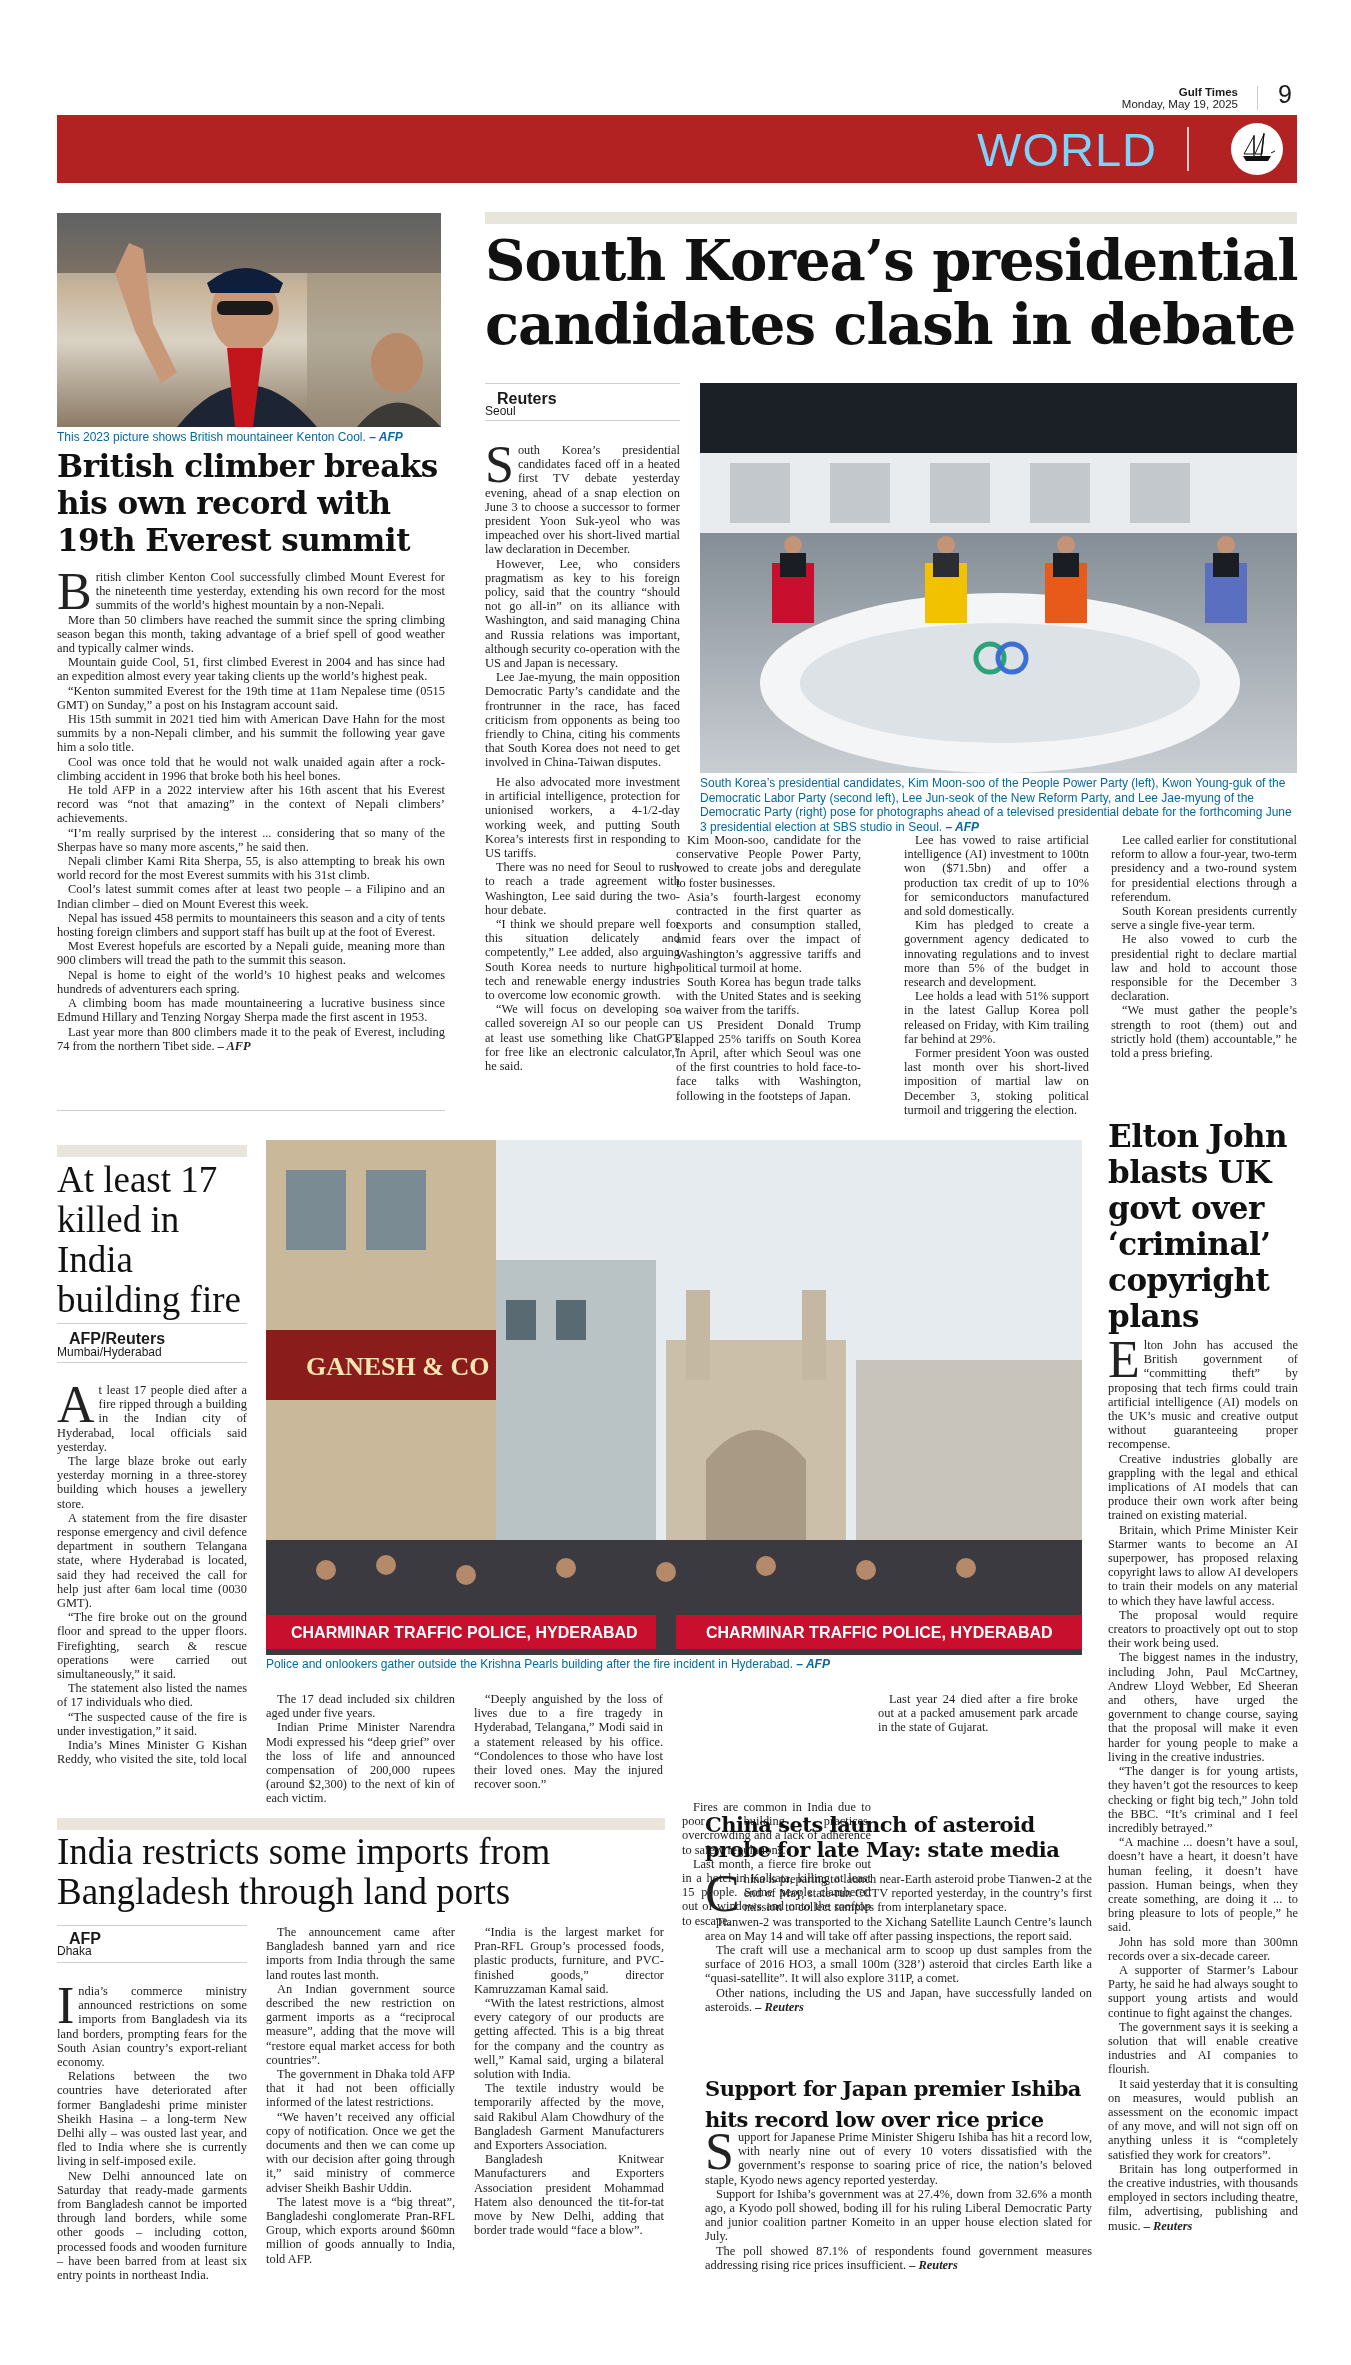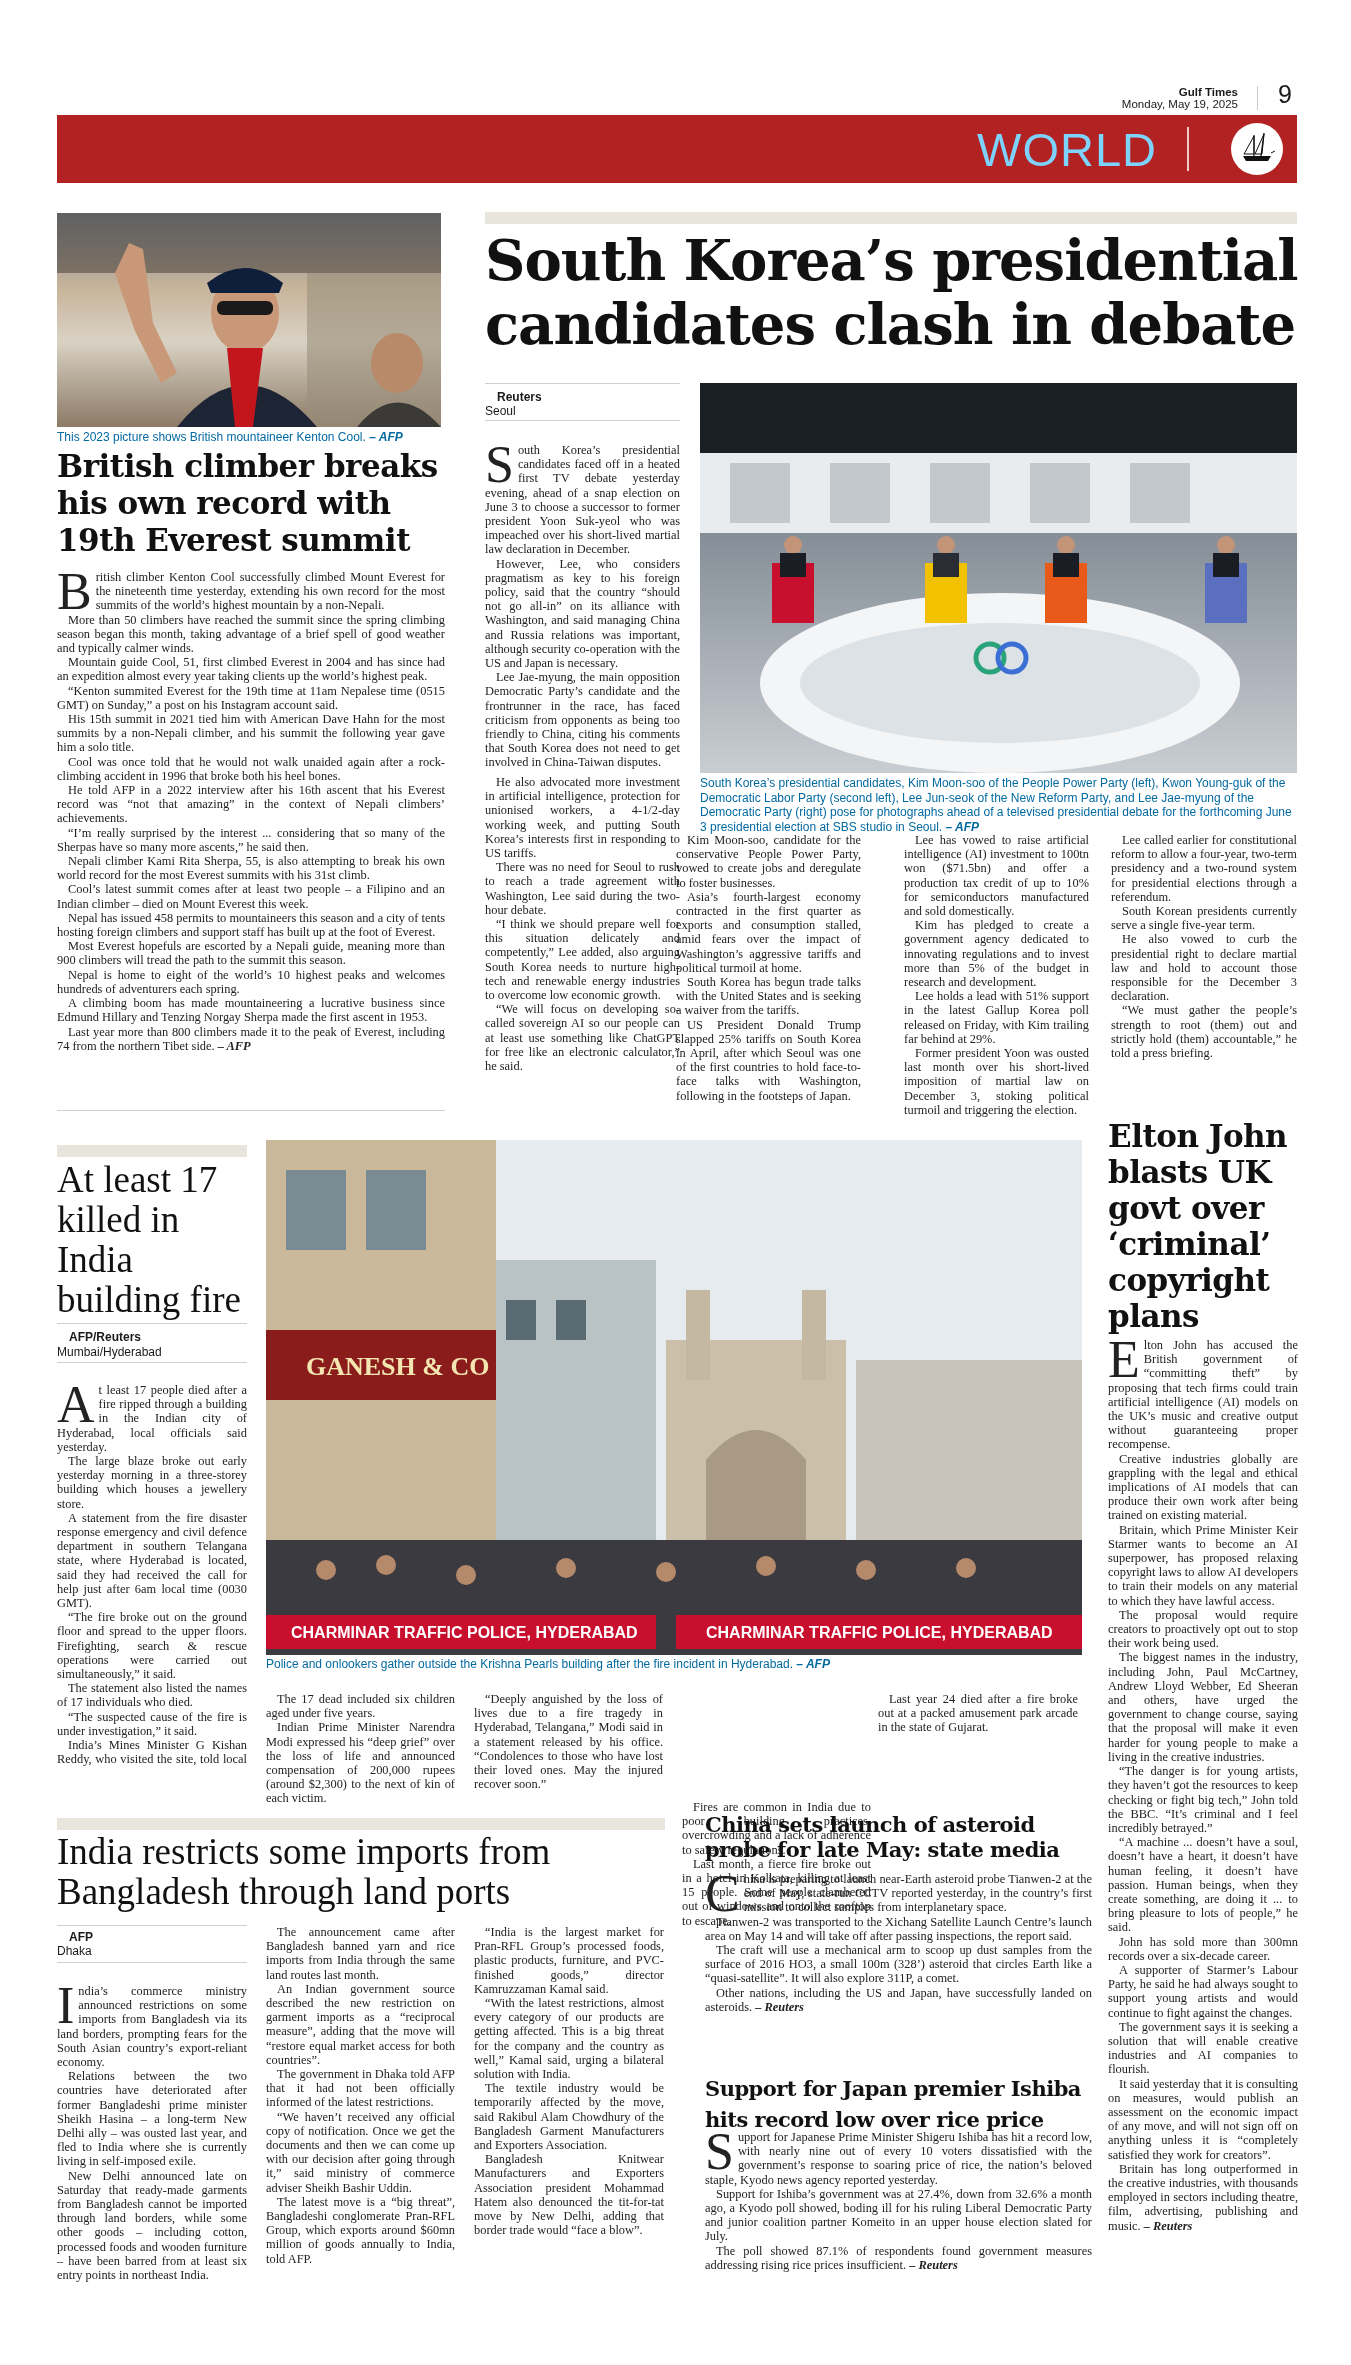--- a/index.html
+++ b/index.html
@@ -8,21 +8,21 @@
   .abs { position: absolute; }
   .sans { font-family: "Liberation Sans", sans-serif; }
   .body-text { font-family: "Liberation Serif", serif; font-size: 12.4px; line-height: 14.2px; text-align: justify; hyphens: auto; color: #222; }
   .body-text p { text-indent: 11px; }
   .body-text p.first { text-indent: 0; }
   .drop { float: left; font-size: 52px; line-height: 40px; padding-right: 4px; margin-top: 2px; font-family: "Liberation Serif", serif; font-weight: normal; }
   .bold-hl { font-family: "DejaVu Serif", serif; font-weight: bold; letter-spacing: -0.5px; color: #111; }
   .light-hl { font-family: "Liberation Serif", serif; font-weight: normal; color: #111; }
   .cap { font-family: "Liberation Sans", sans-serif; font-size: 12px; line-height: 14.5px; color: #0369a1; }
   .credit { font-weight: bold; font-style: italic; }
-  .byline-name { font-family: "Liberation Sans", sans-serif; font-weight: bold; font-size: 12px; padding-left: 12px; }
+  .byline-name { font-family: "Liberation Sans", sans-serif; font-weight: bold; font-size: 16px; padding-left: 12px; }
   .byline-loc { font-family: "Liberation Sans", sans-serif; font-size: 12px; }
   .rule { background: #cfcfcf; height: 1px; }
   .beige { background: #e8e6dc; }
   .photo { overflow: hidden; }
 </style>
 </head>
 <body>
 
 <div class="abs sans" style="left:1090px;top:86px;width:148px;text-align:right;font-weight:bold;font-size:11.5px;">Gulf Times</div>
 <div class="abs sans" style="left:1090px;top:98px;width:148px;text-align:right;font-size:11.5px;">Monday, May 19, 2025</div>

